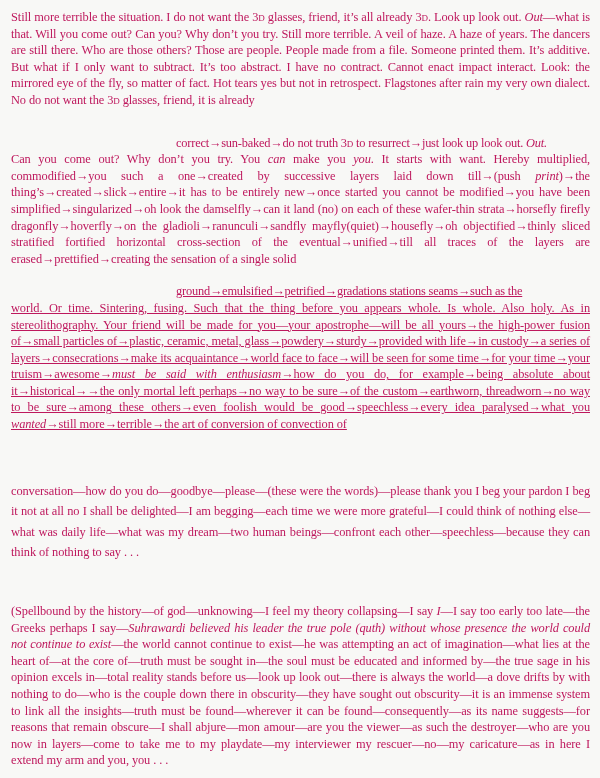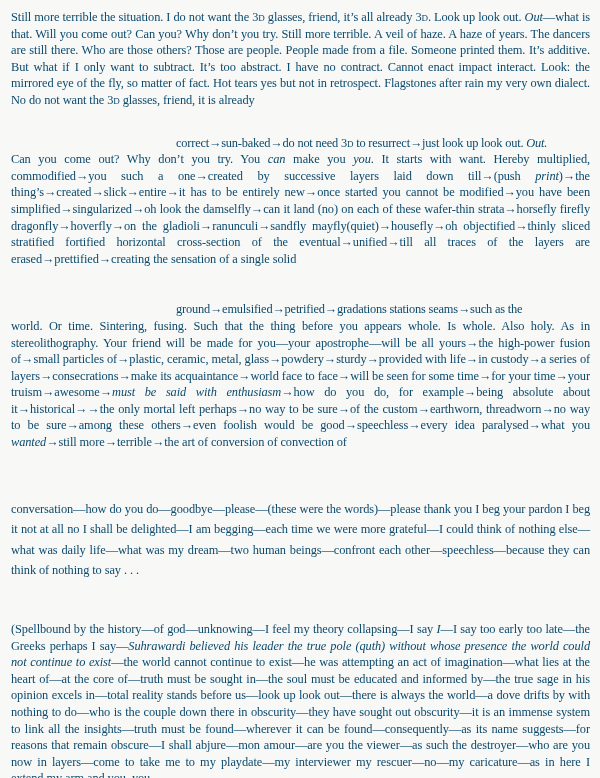--- a/index.html
+++ b/index.html
@@ -11,56 +11,56 @@
     height: 778px;
     background: #f8f8f6;
     overflow: hidden;
   }
   .page {
     box-sizing: border-box;
     width: 600px;
     height: 778px;
     padding: 9px 10px 0 11px;
     overflow: hidden;
-    color: #0c4a6e;
+    color: #be185d;
     font-family: "Liberation Serif", "DejaVu Serif", serif;
   }
   .para {
     margin: 0;
     font-size: 12.4px;
     line-height: 16.6px;
     letter-spacing: -0.1px;
     text-align: justify;
   }
   .lead-line {
     margin: 0 0 0 165px;
     font-size: 12.4px;
     line-height: 16.6px;
     letter-spacing: -0.2px;
     white-space: nowrap;
   }
   .loose {
     line-height: 20.6px;
   }
   .gap-p2 { margin-top: 26px; }
-  .gap-p3 { margin-top: 34px; }
+  .gap-p3 { margin-top: 16px; text-decoration: underline; }
   .gap-p4 { margin-top: 48px; }
   .gap-p5 { margin-top: 40px; }
   .i { font-style: italic; }
   .sc { font-variant: small-caps; }
 </style>
 </head>
 <body>
 
 <main class="page">
 
   <p class="para"><span>Still more terrible the situation. I do not want the </span><span class="sc">3d</span><span> glasses, friend, it’s all already </span><span class="sc">3d</span><span>. Look up look out. </span><span class="i">Out</span><span>—what is that. Will you come out? Can you? Why don’t you try. Still more terrible. A veil of haze. A haze of years. The dancers are still there. Who are those others? Those are people. People made from a file. Someone printed them. It’s additive. But what if I only want to subtract. It’s too abstract. I have no contract. Cannot enact impact interact. Look: the mirrored eye of the fly, so matter of fact. Hot tears yes but not in retrospect. Flagstones after rain my very own dialect. No do not want the </span><span class="sc">3d</span><span> glasses, friend, it is already</span></p>
 
   <div class="gap-p2">
-    <div class="lead-line"><span>correct→sun-baked→do not need </span><span class="sc">3d</span><span> to resurrect→just look up look out. </span><span class="i">Out.</span></div>
+    <div class="lead-line"><span>correct→sun-baked→do not truth </span><span class="sc">3d</span><span> to resurrect→just look up look out. </span><span class="i">Out.</span></div>
     <p class="para"><span>Can you come out? Why don’t you try. You </span><span class="i">can</span><span> make you </span><span class="i">you</span><span>. It starts with want. Hereby multiplied, commodified→you such a one→created by successive layers laid down till→(push </span><span class="i">print</span><span>)→the thing’s→created→slick→entire→it has to be entirely new→once started you cannot be modified→you have been simplified→singularized→oh look the damselfly→can it land (no) on each of these wafer-thin strata→horsefly firefly dragonfly→hoverfly→on the gladioli→ranunculi→sandfly mayfly(quiet)→housefly→oh objectified→thinly sliced stratified fortified horizontal cross-section of the eventual→unified→till all traces of the layers are erased→prettified→creating the sensation of a single solid</span></p>
   </div>
 
   <div class="gap-p3">
     <div class="lead-line"><span>ground→emulsified→petrified→gradations stations seams→such as the</span></div>
     <p class="para"><span>world. Or time. Sintering, fusing. Such that the thing before you appears whole. Is whole. Also holy. As in stereolithography. Your friend will be made for you—your apostrophe—will be all yours→the high-power fusion of→small particles of→plastic, ceramic, metal, glass→powdery→sturdy→provided with life→in custody→a series of layers→consecrations→make its acquaintance→world face to face→will be seen for some time→for your time→your truism→awesome→</span><span class="i">must be said with enthusiasm</span><span>→how do you do, for example→being absolute about it→historical→→the only mortal left perhaps→no way to be sure→of the custom→earthworn, threadworn→no way to be sure→among these others→even foolish would be good→speechless→every idea paralysed→what you </span><span class="i">wanted</span><span>→still more→terrible→the art of conversion of convection of</span></p>
   </div>
 
   <p class="para loose gap-p4"><span>conversation—how do you do—goodbye—please—(these were the words)—please thank you I beg your pardon I beg it not at all no I shall be delighted—I am begging—each time we were more grateful—I could think of nothing else—what was daily life—what was my dream—two human beings—confront each other—speechless—because they can think of nothing to say . . .</span></p>
 

